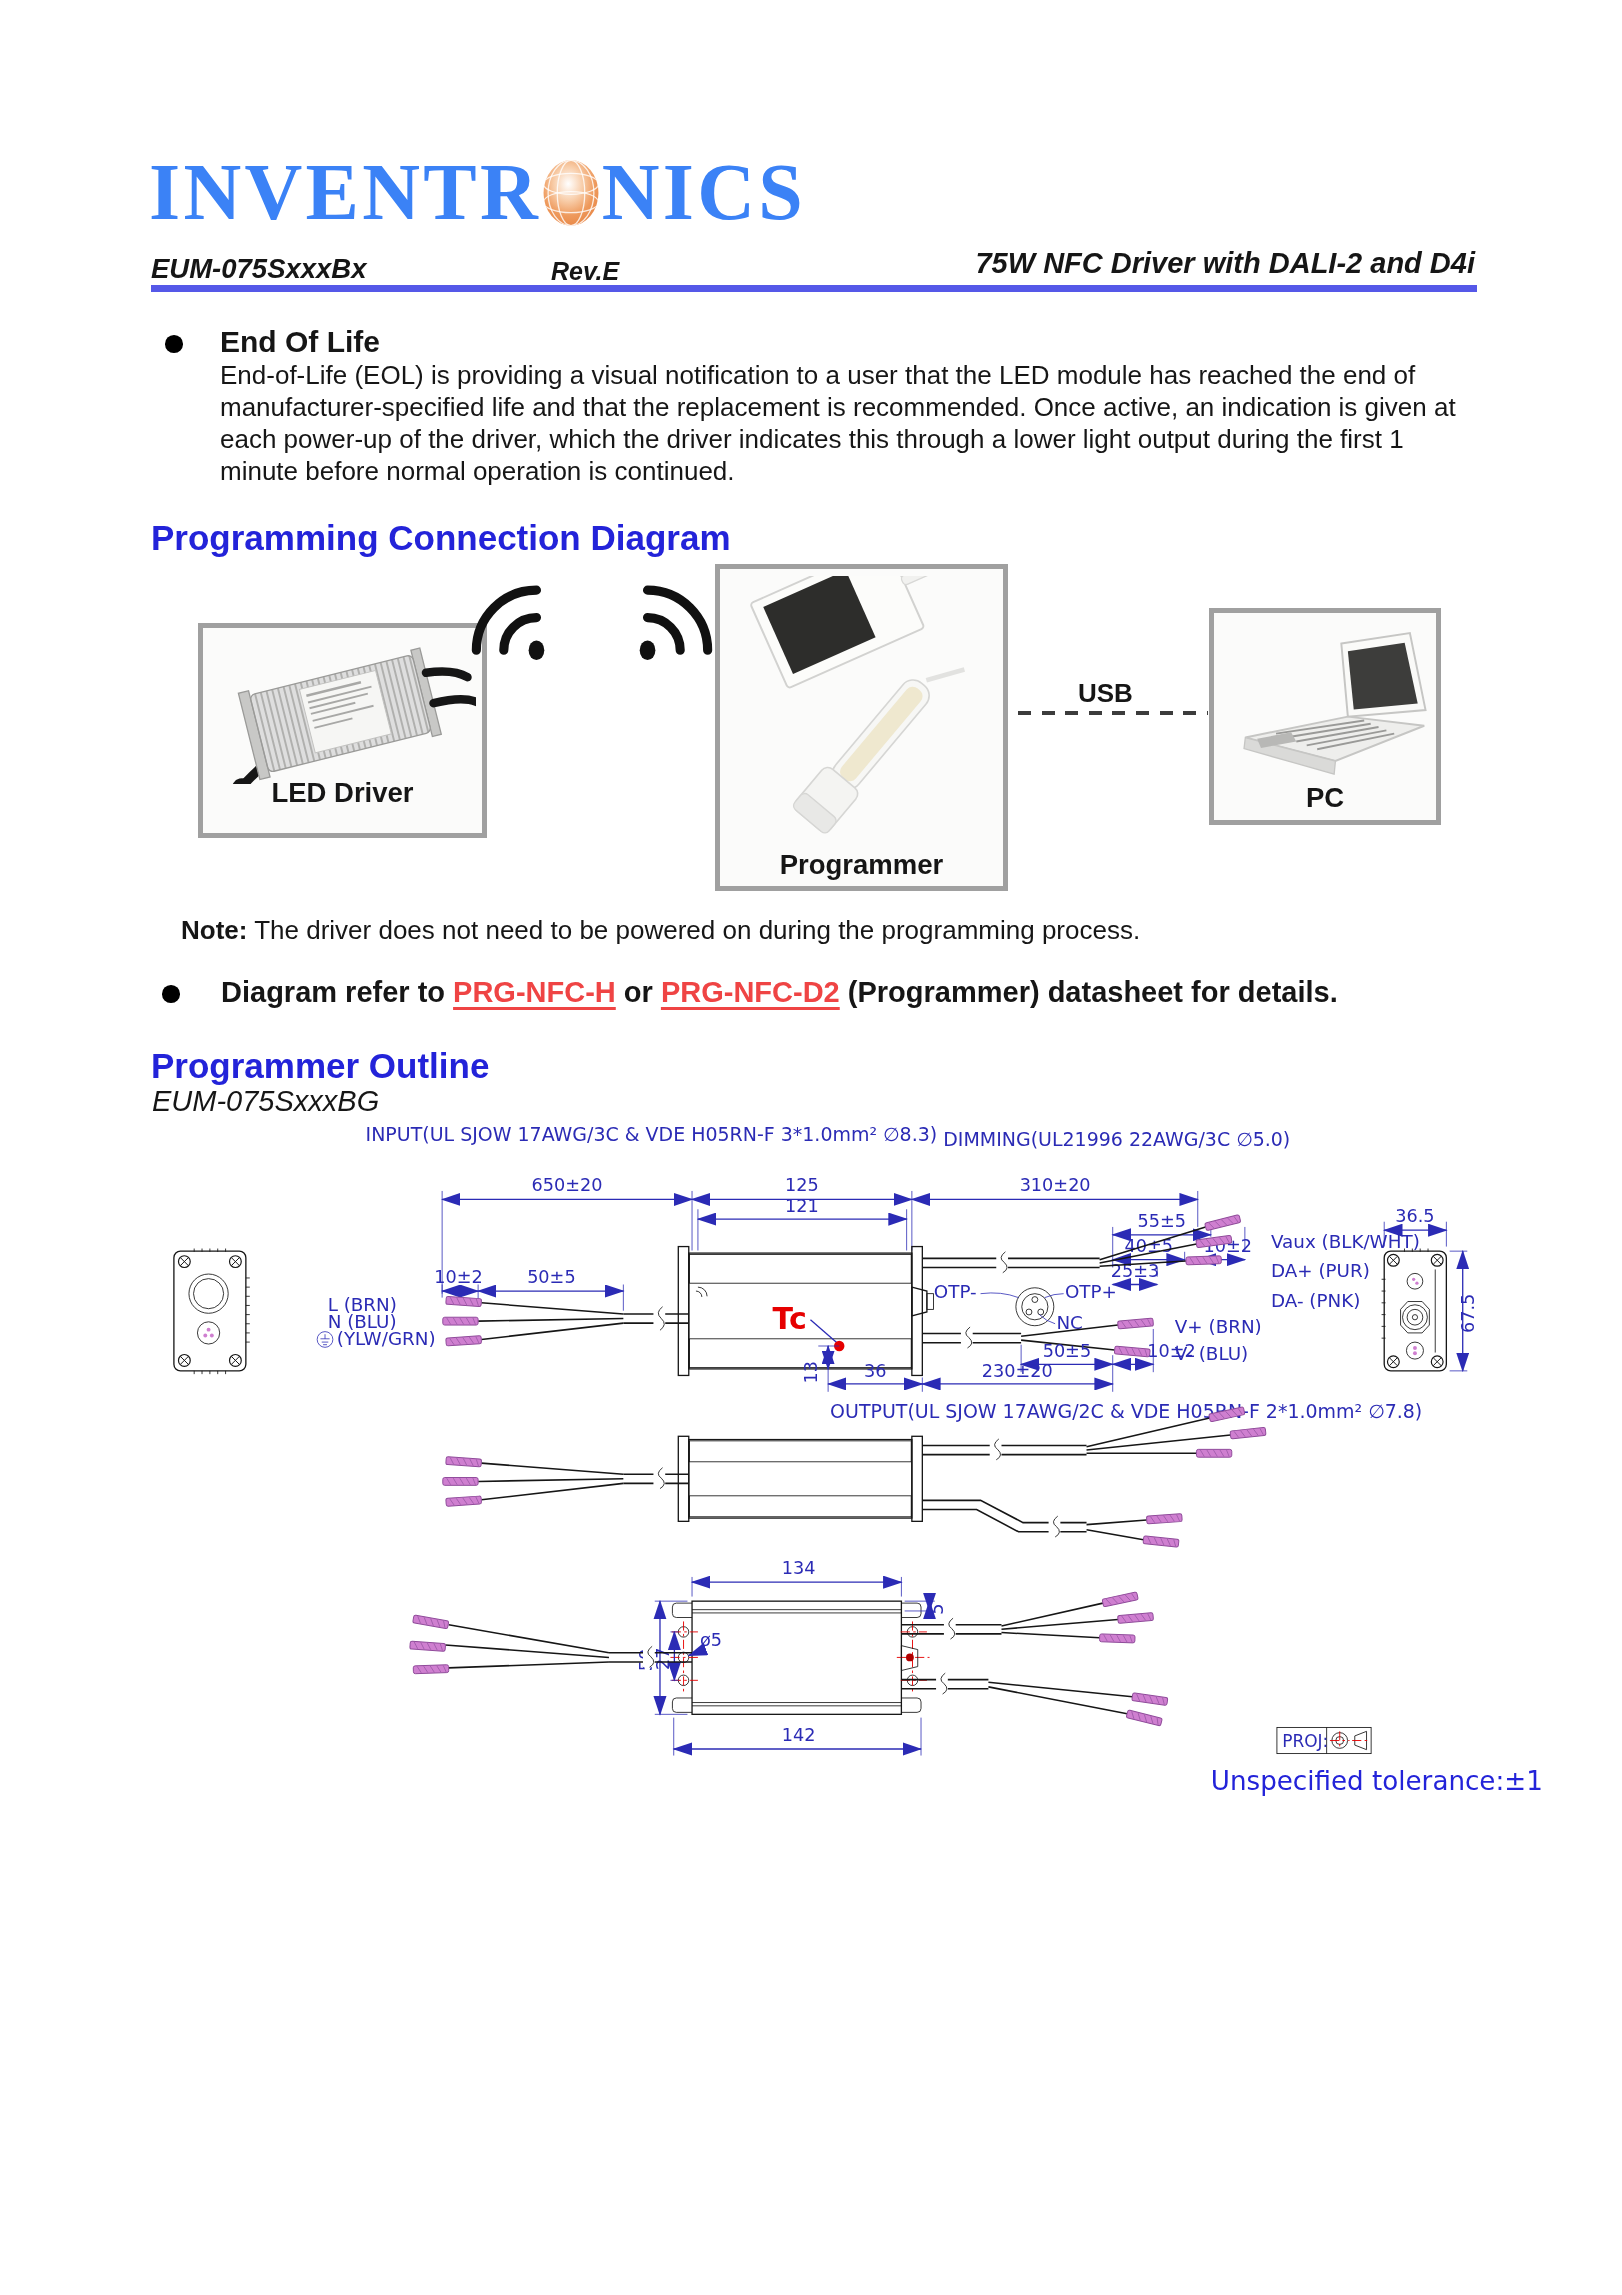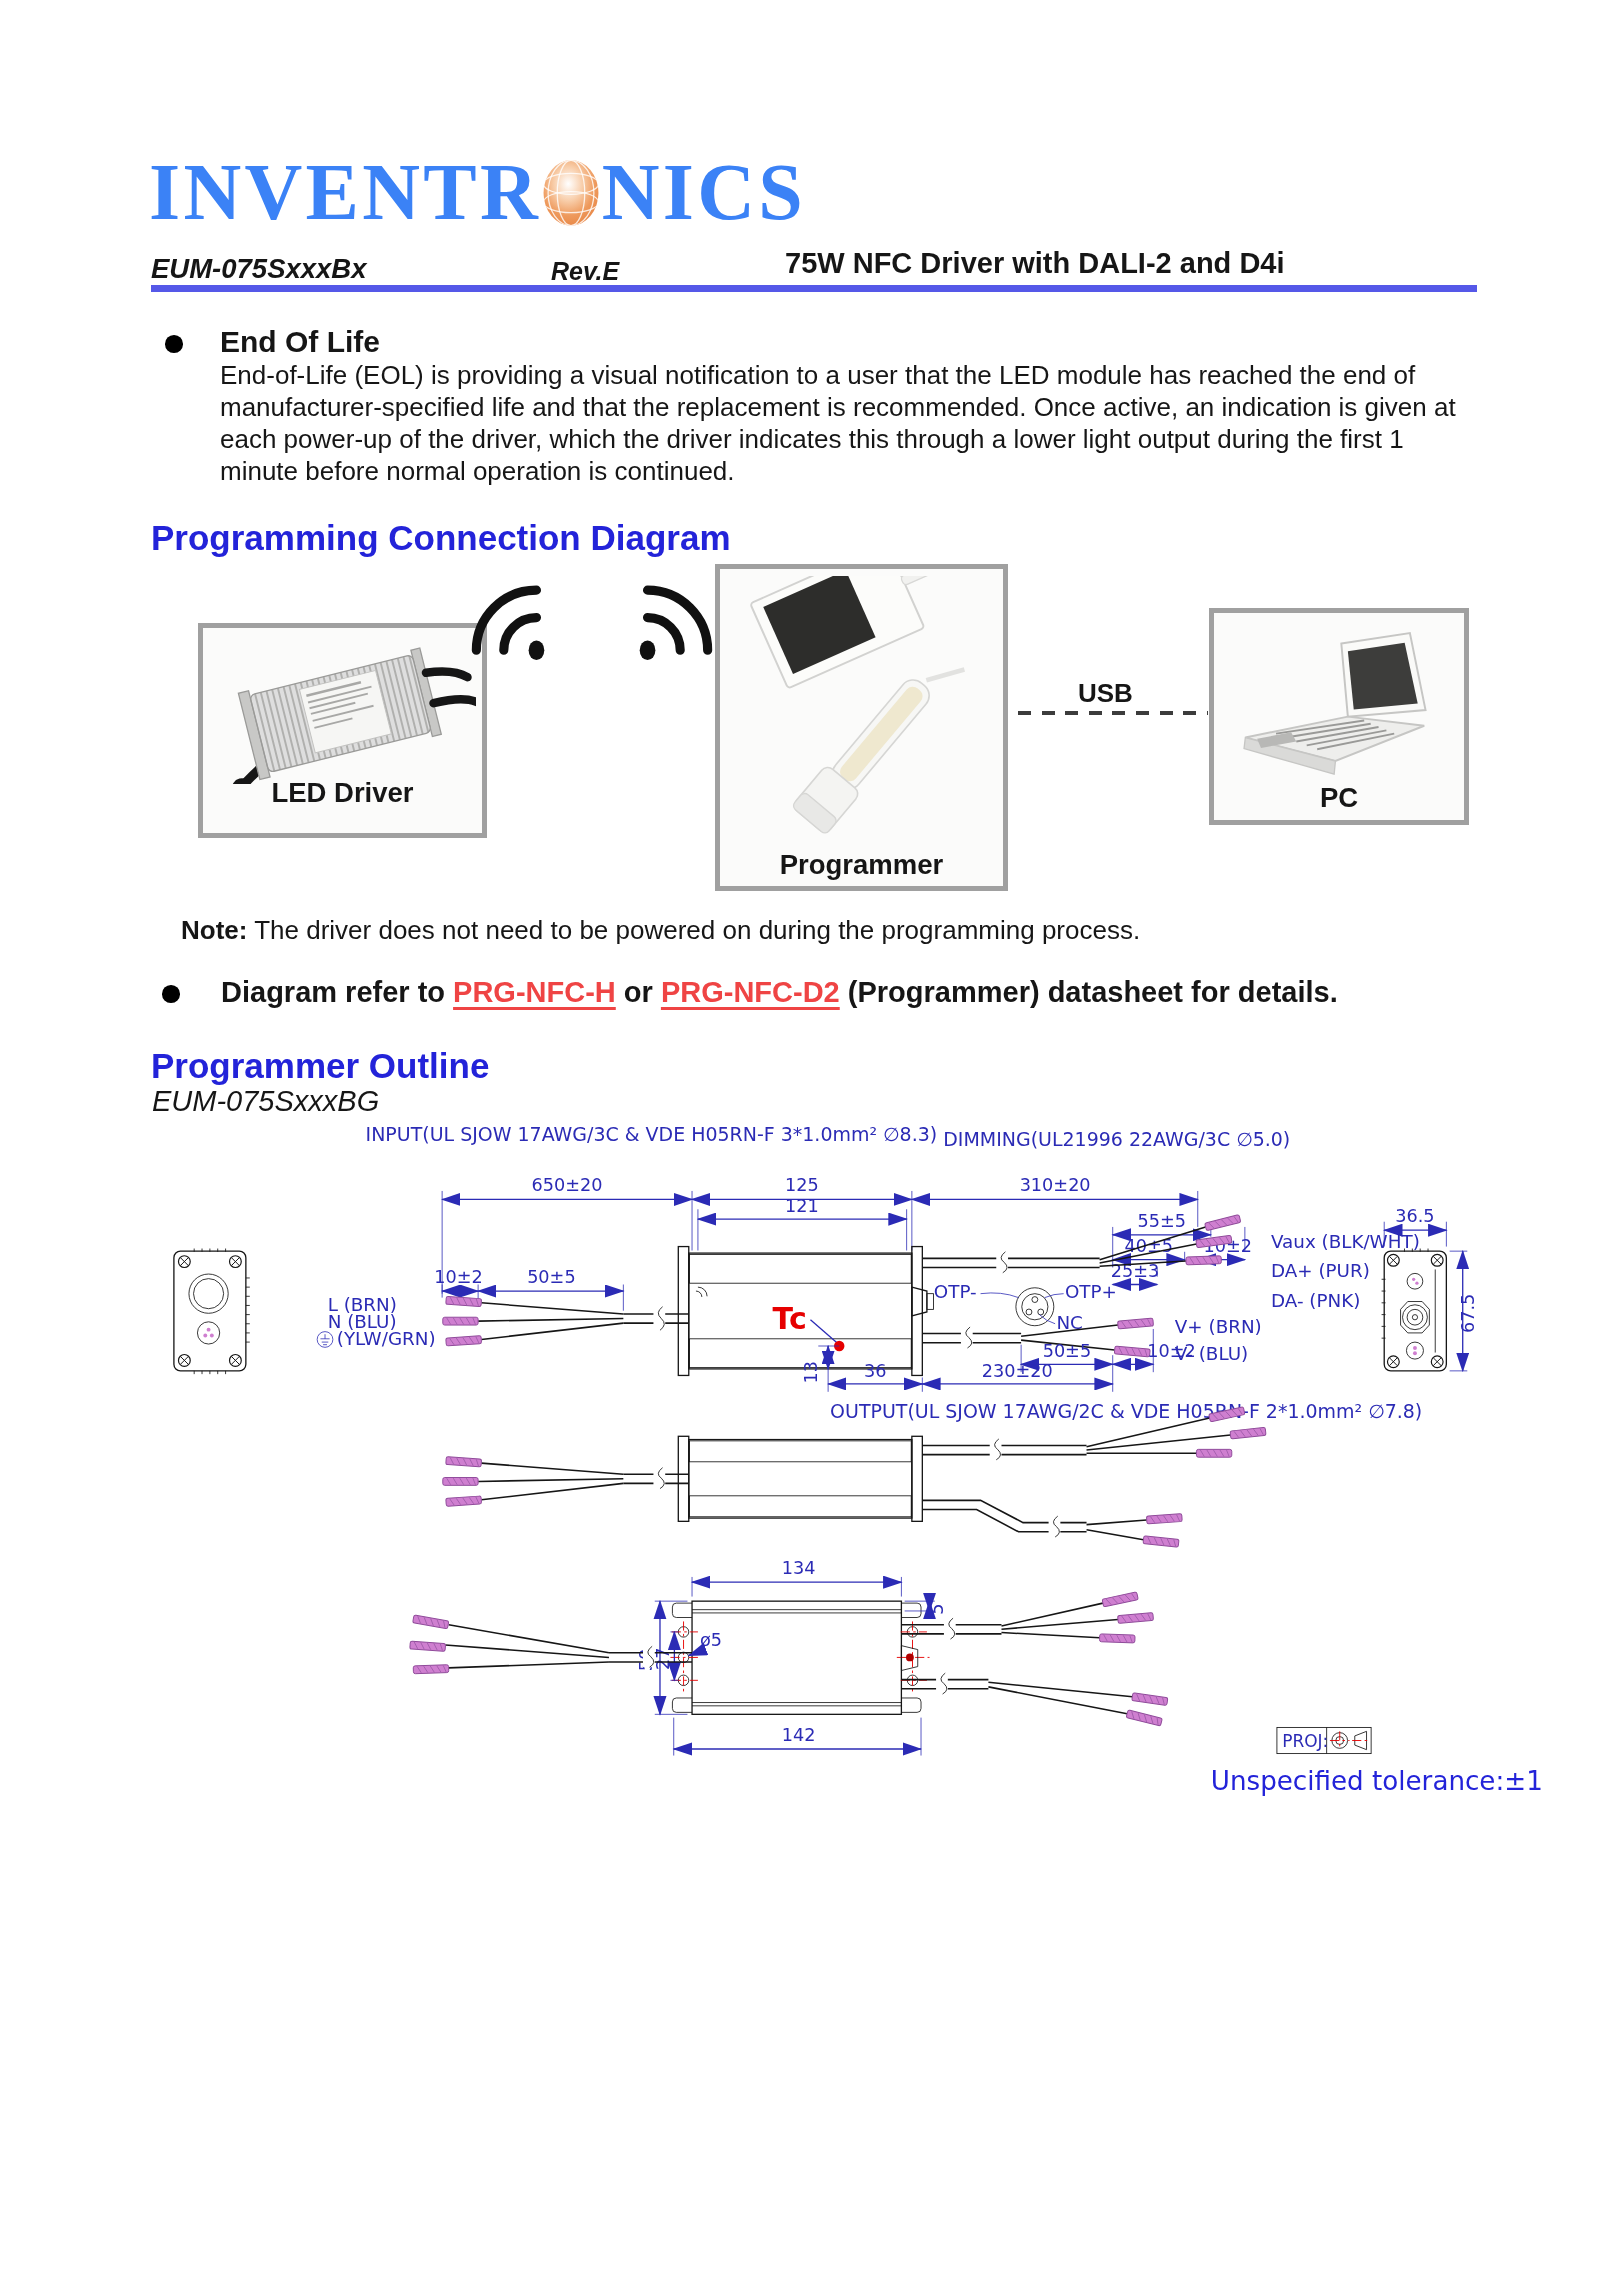--- a/index.html
+++ b/index.html
@@ -6,21 +6,21 @@
   .page{position:relative;width:1623px;height:2295px;background:#ffffff;overflow:hidden;
         font-family:"Liberation Sans",sans-serif;color:#161616;}
   .abs{position:absolute;}
   
   .logo{left:149px;top:152px;font-family:"Liberation Serif",serif;font-weight:bold;
         font-size:80px;letter-spacing:3.3px;color:#3b82f6;white-space:nowrap;line-height:1;}
   .logo .orb{display:inline-block;vertical-align:-7.9px;margin:0 1.3px;}
   
   .hmodel{left:151px;top:253px;font-size:27.5px;font-weight:bold;font-style:italic;}
   .hrev{left:551px;top:257px;font-size:25px;font-weight:bold;font-style:italic;}
-  .htitle{left:785px;top:247px;width:690px;text-align:left;font-size:29px;font-weight:bold;}
+  .htitle{left:785px;top:247px;width:690px;text-align:right;font-size:29px;font-weight:bold;font-style:italic;}
   .hrule{left:151px;top:285px;width:1326px;height:6.5px;background:#5558e8;}
   
   .dot{width:17.7px;height:17.7px;border-radius:50%;background:#000;}
   .eolh{left:220px;top:325px;font-size:30px;font-weight:bold;}
   .eolp{left:220px;top:359px;width:1260px;font-size:26px;line-height:32px;}
   .bluehead{color:#2323d9;font-weight:bold;font-size:35px;}
   .note{left:181px;top:915px;font-size:26px;}
   .refer{left:221px;top:976px;font-size:29px;font-weight:bold;}
   .refer a{color:#ef4444;text-decoration:underline;text-decoration-thickness:2.6px;text-underline-offset:4.6px;}
   .mmodel{left:152px;top:1085px;font-size:29px;font-style:italic;}
@@ -127,21 +127,21 @@
         <rect x="-34" y="182" width="68" height="84" rx="12" fill="#f4f4f2" stroke="#d6d6d4" stroke-width="2.5"></rect>
         <rect x="-34" y="236" width="68" height="30" rx="8" fill="#e8e8e6" stroke="#d6d6d4" stroke-width="2"></rect>
       </g>
     </svg>
     <div class="boxlab" style="top:280px;">Programmer</div>
   </div>
 
   <div class="abs usb">USB</div>
   <div class="abs dash"></div>
 
-  <div class="abs gbox" style="left:1209px;top:608px;width:222px;height:207px;padding-left:28px;">
+  <div class="abs gbox" style="left:1209px;top:608px;width:222px;height:207px;">
     <svg class="abs" style="left:0px;top:3.9px;" width="222" height="164" viewBox="0 0 340 250">
       <polygon points="195,40 300,24 324,142 205,152" fill="#fafaf8" stroke="#c6c6c4" stroke-width="3"></polygon>
       <polygon points="205,52 292,39 312,132 214,141" fill="#3d3d3b"></polygon>
       <polygon points="48,184 205,152 322,166 186,220" fill="#eeeeec" stroke="#c6c6c4" stroke-width="3"></polygon>
       <polygon points="48,184 186,220 184,240 46,201" fill="#dadad8" stroke="#c6c6c4" stroke-width="2"></polygon>
       <g stroke="#9a9a98" stroke-width="3" fill="none">
         <path d="M95 178 L230 158"></path>
           <path d="M110 184 L240 163"></path>
           <path d="M126 190 L252 168"></path>
         <path d="M142 196 L264 173"></path>

